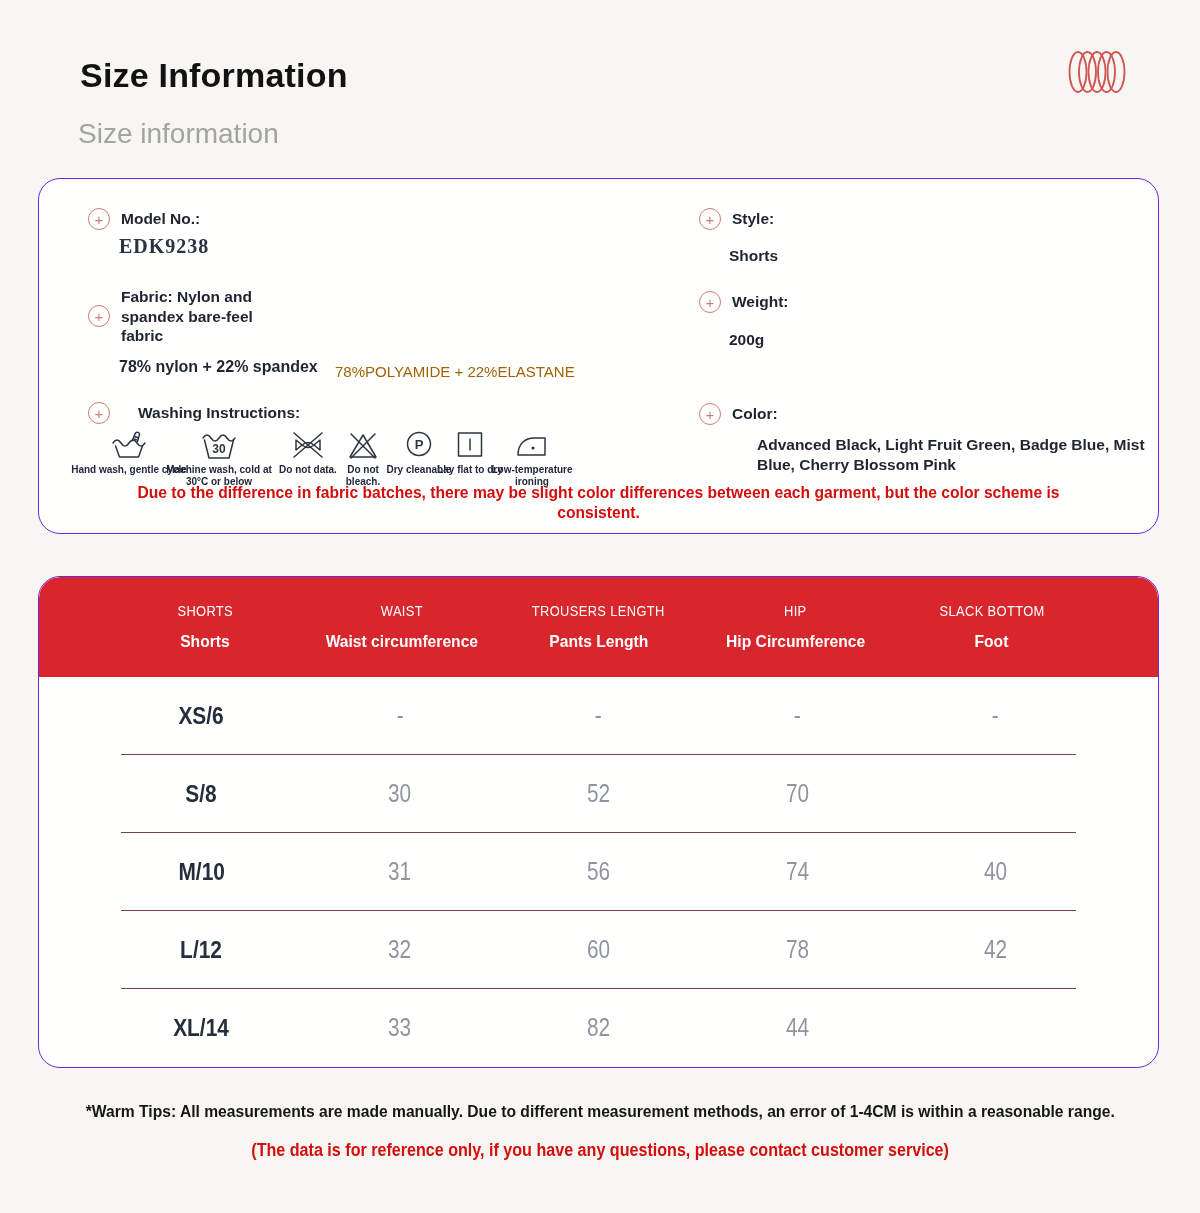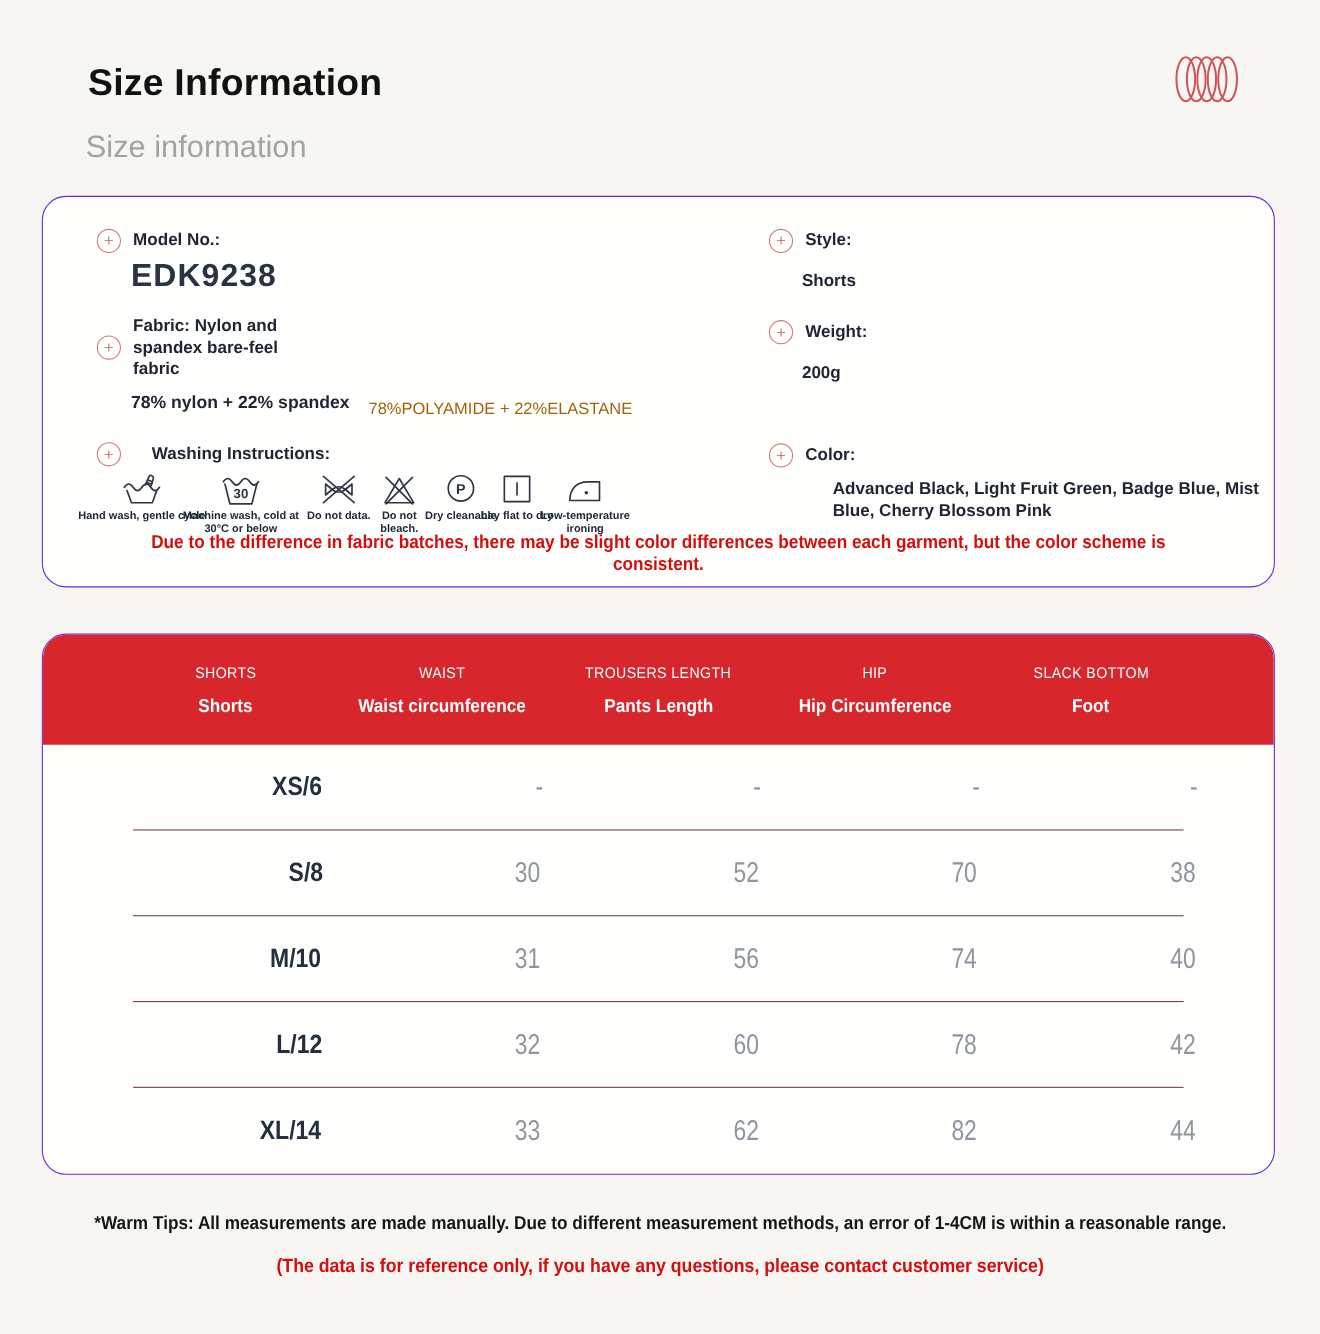--- a/index.html
+++ b/index.html
@@ -18,21 +18,21 @@
   .info-card{top:178px;height:354px;}
   .size-card{top:576px;height:490px;overflow:hidden;}
   
   .plus-badge{flex:0 0 auto;width:20px;height:20px;border:1px solid #cd7d76;border-radius:50%;
     display:flex;align-items:center;justify-content:center;color:#cd7d76;font-size:15px;line-height:1;}
   .plus-badge::before{content:"+";}
   
   .info-row{position:absolute;display:flex;align-items:center;gap:11px;}
   .field-label{font-size:15.5px;font-weight:700;color:#1e2430;line-height:19.5px;}
   .field-value{font-size:15.5px;font-weight:700;color:#1e2430;}
-  .model-value{position:absolute;left:80px;top:56px;font-size:29px;font-weight:600;color:#2a3342;letter-spacing:1px;}
+  .model-value{position:absolute;left:80px;top:56px;font-size:20px;font-weight:600;color:#2a3342;letter-spacing:1px;font-family:Liberation Serif, serif;}
   .fabric-label{width:158px;}
   .comp-cn{position:absolute;left:80px;top:179px;font-size:16px;font-weight:700;color:#1f2631;}
   .comp-en{position:absolute;left:296px;top:184px;font-size:15px;font-weight:400;color:#a16207;}
   .style-value{position:absolute;left:690px;top:68px;}
   .weight-value{position:absolute;left:690px;top:152px;}
   .color-value{position:absolute;left:690px;top:256px;width:424px;font-size:15.5px;font-weight:700;line-height:19.5px;margin-left:28px;}
   .notice{position:absolute;left:30px;right:30px;top:304px;text-align:center;color:#d40d0d;font-size:17px;font-weight:700;}
   
   .wash-item{position:absolute;top:250px;transform:translateX(-50%);display:flex;flex-direction:column;align-items:center;}
   .wash-item svg{display:block;}
@@ -42,21 +42,21 @@
   .w5{left:380px;width:70px;}  .w6{left:431px;width:72px;}
   .w7{left:493px;width:112px;}
   .wash-ico{stroke:#2e3542;stroke-width:1.5;fill:none;stroke-linecap:round;stroke-linejoin:round;}
   .wash-txt{fill:#2e3542;font-family:"Liberation Sans",sans-serif;font-weight:700;}
   
   .tbl-head{height:100px;background:#d7262c;border-radius:21px 21px 0 0;
     display:grid;grid-template-columns:repeat(5,1fr);padding:0 68px;align-items:center;}
   .tbl-head .hcell{display:flex;flex-direction:column;align-items:center;gap:13px;color:#ffffff;}
   .hcell .en{font-size:14px;font-weight:500;letter-spacing:.4px;}
   .hcell .lbl{font-size:17px;font-weight:700;}
-  .tbl-row{height:77px;display:grid;grid-template-columns:repeat(5,1fr);padding:0 68px;align-items:center;text-align:right;gap:10px;}
+  .tbl-row{height:77px;display:grid;grid-template-columns:repeat(5,1fr);padding:0 68px;align-items:center;text-align:center;gap:10px;}
   .tbl-sep{height:1px;background:#7d3f3f;margin:0 82px;}
   .size-cell{font-size:24px;font-weight:700;color:#252e3d;}
   .val-cell{font-size:26px;font-weight:400;color:#8f959e;}
   
   .cx{display:inline-block;transform:scaleX(.92);transform-origin:50% 50%;}
   .cxn{display:inline-block;transform:scaleX(.8);transform-origin:50% 50%;}
   .cxs{display:inline-block;transform:scaleX(.87);transform-origin:50% 50%;}
   
   .warm-tips{position:absolute;left:0;right:0;top:1102px;text-align:center;font-size:17px;font-weight:700;color:#161616;}
   .ref-note{position:absolute;left:0;right:0;top:1140px;text-align:center;font-size:17.5px;font-weight:700;color:#d40d0d;}
@@ -224,21 +224,20 @@
     <div class="val-cell"><span class="cxn">-</span></div>
     <div class="val-cell"><span class="cxn">-</span></div>
   </div>
   <div class="tbl-sep"></div>
 
   <div class="tbl-row">
     <div class="size-cell"><span class="cxs">S/8</span></div>
     <div class="val-cell"><span class="cxn">30</span></div>
     <div class="val-cell"><span class="cxn">52</span></div>
     <div class="val-cell"><span class="cxn">70</span></div>
-    <div class="val-cell"><span class="cxn">38</span></div>
   </div>
   <div class="tbl-sep"></div>
 
   <div class="tbl-row">
     <div class="size-cell"><span class="cxs">M/10</span></div>
     <div class="val-cell"><span class="cxn">31</span></div>
     <div class="val-cell"><span class="cxn">56</span></div>
     <div class="val-cell"><span class="cxn">74</span></div>
     <div class="val-cell"><span class="cxn">40</span></div>
   </div>
@@ -249,21 +248,20 @@
     <div class="val-cell"><span class="cxn">32</span></div>
     <div class="val-cell"><span class="cxn">60</span></div>
     <div class="val-cell"><span class="cxn">78</span></div>
     <div class="val-cell"><span class="cxn">42</span></div>
   </div>
   <div class="tbl-sep"></div>
 
   <div class="tbl-row">
     <div class="size-cell"><span class="cxs">XL/14</span></div>
     <div class="val-cell"><span class="cxn">33</span></div>
-    <div class="val-cell"><span class="cxn">62</span></div>
     <div class="val-cell"><span class="cxn">82</span></div>
     <div class="val-cell"><span class="cxn">44</span></div>
   </div>
 </div>
 
 <div class="warm-tips">
   <span class="cx">*Warm Tips: All measurements are made manually. Due to different measurement methods, an error of 1-4CM is within a reasonable range.</span>
 </div>
 <div class="ref-note">
   <span class="cx">(The data is for reference only, if you have any questions, please contact customer service)</span>

